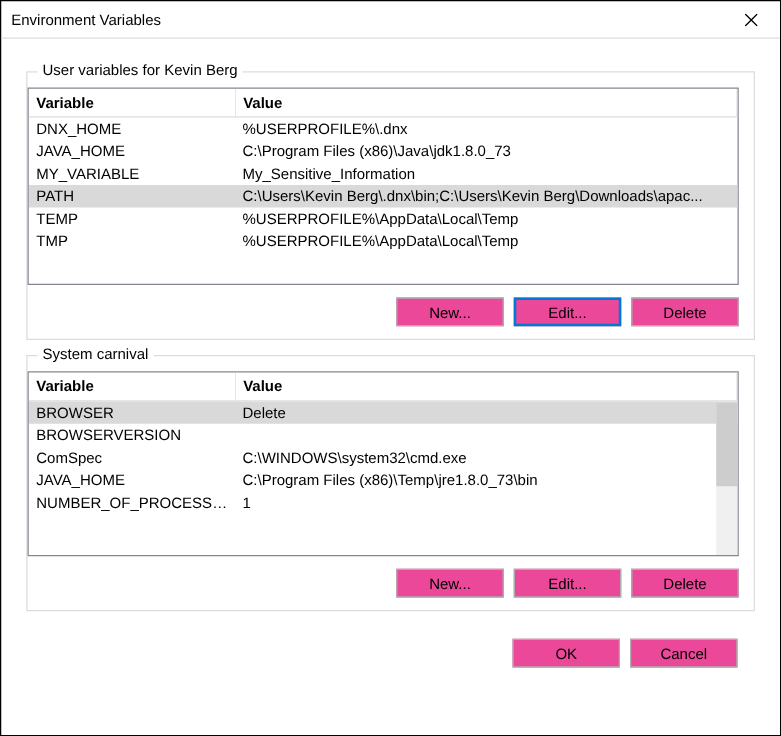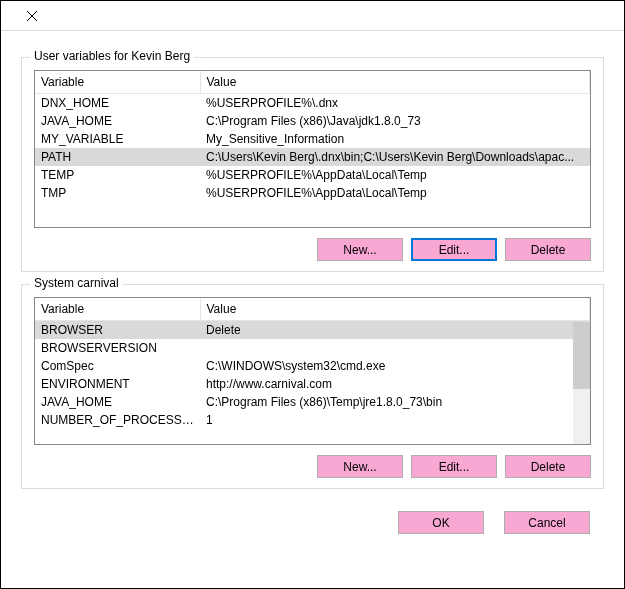--- a/index.html
+++ b/index.html
@@ -30,42 +30,42 @@
     cursor: default;
   }
   .titlebar-close svg { width: 10px; height: 10px; }
   .content {
     padding: 14px 20px 10px 20px;
   }
   .group {
     position: relative;
     border: 1px solid #dcdcdc;
     margin-top: 12px;
-    padding: 12px 12px 10px 12px;
+    padding: 12px 12px 10px 0;
   }
   .group-label {
     position: absolute;
     top: -9px;
     left: 8px;
     background: #fff;
     padding: 0 4px;
     font-size: 12px;
   }
   .table-wrap {
     border: 1px solid #828790;
     height: 158px;
     overflow: hidden;
     position: relative;
     background: #fff;
   }
   .table-wrap.sys { height: 148px; }
   .tbl { width: 100%; border-collapse: collapse; table-layout: fixed; }
   .tbl th {
     text-align: left;
-    font-weight: normal;
+    font-weight: bold;
     font-size: 12px;
     padding: 4px 6px;
     background: #fff;
     border-bottom: 1px solid #e5e5e5;
     border-right: 1px solid #e5e5e5;
     position: sticky;
     top: 0;
   }
   .tbl td {
     padding: 2px 6px;
@@ -94,39 +94,40 @@
     justify-content: flex-end;
     gap: 8px;
     margin-top: 10px;
   }
   .btn {
     min-width: 86px;
     height: 23px;
     font-size: 12px;
     font-family: inherit;
     border: 1px solid #adadad;
-    background: #f9a8d4;
+    background: #ec4899;
     cursor: default;
     padding: 0 10px;
   }
   .btn.primary {
     border: 2px solid #0078d7;
   }
   .footer-row {
     display: flex;
     justify-content: flex-end;
-    gap: 20px;
+    gap: 8px;
     margin-top: 22px;
     padding-right: 14px;
   }
 </style>
 </head>
 <body>
 
 <div class="titlebar">
+  <span class="titlebar-text">Environment Variables</span>
   <div class="titlebar-close">
     <svg viewBox="0 0 10 10">
         <line x1="0" y1="0" x2="10" y2="10" stroke="#000" stroke-width="1"></line>
         <line x1="10" y1="0" x2="0" y2="10" stroke="#000" stroke-width="1"></line>
       </svg>
   </div>
 </div>
 
 <div class="content">
 
@@ -192,24 +193,20 @@
             </tr>
             <tr>
               <td>BROWSERVERSION</td>
               <td></td>
             </tr>
             <tr>
               <td>ComSpec</td>
               <td>C:\WINDOWS\system32\cmd.exe</td>
             </tr>
             <tr>
-              <td>ENVIRONMENT</td>
-              <td>http://www.carnival.com</td>
-            </tr>
-            <tr>
               <td>JAVA_HOME</td>
               <td>C:\Program Files (x86)\Temp\jre1.8.0_73\bin</td>
             </tr>
             <tr>
               <td>NUMBER_OF_PROCESSORS</td>
               <td>1</td>
             </tr>
           </tbody>
       </table>
       <div class="scrollbar-fake">

